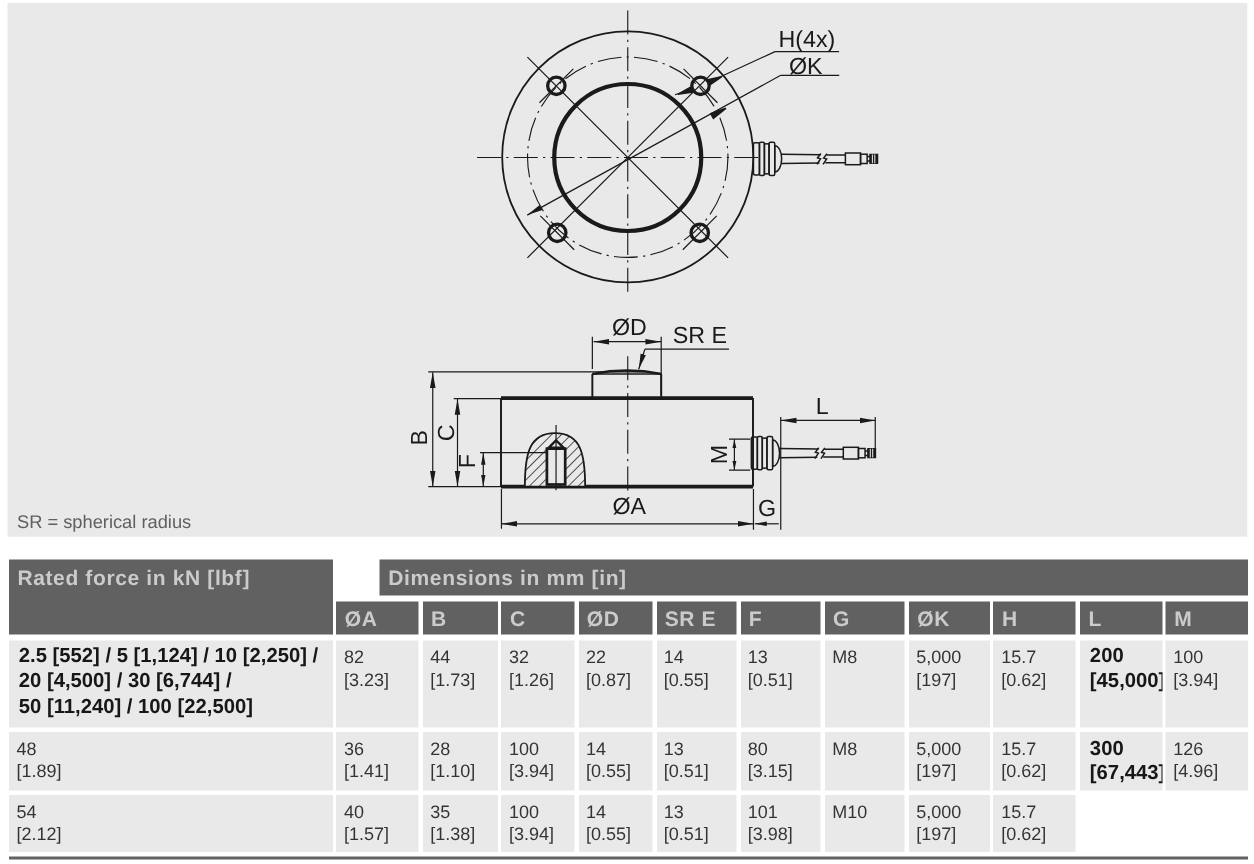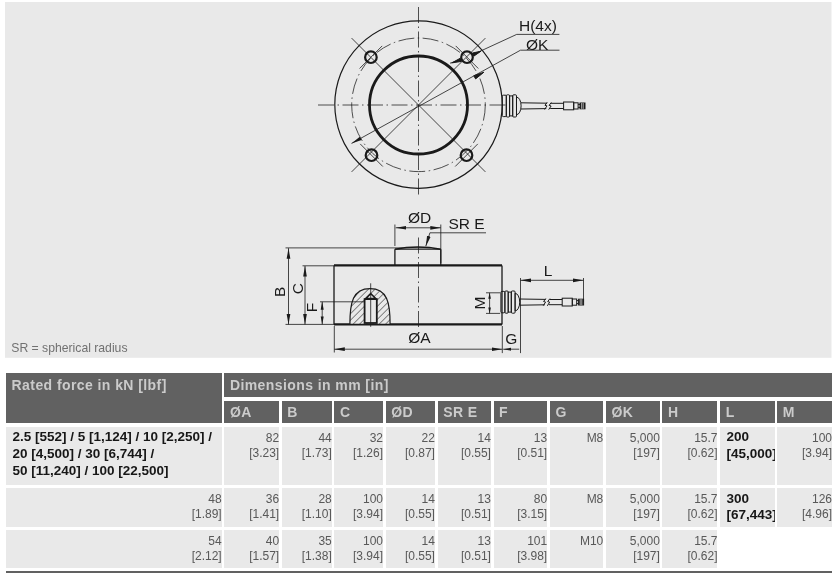--- a/index.html
+++ b/index.html
@@ -1,28 +1,28 @@
 <!DOCTYPE html>
 <html><head>
 <meta charset="utf-8">
 <style>
 html,body{margin:0;padding:0;background:#fff;}
 #page{position:relative;width:836px;height:576px;background:#fff;overflow:hidden;filter:grayscale(1);
   font-family:"Liberation Sans",sans-serif;}
 #draw{position:absolute;left:0;top:0;}
-#srnote{position:absolute;left:11.3px;top:340.5px;font-size:12.2px;color:#8b5cf6;}
+#srnote{position:absolute;left:11.3px;top:340.5px;font-size:12.2px;color:#0f766e;}
 #tbl{position:absolute;left:6px;top:373px;width:826px;display:grid;
   grid-template-columns:215.7px 54.9px 50px 48.7px 49.3px 53.4px 53.7px 53.5px 54px 55px 54.5px 1fr;
   grid-template-rows:24.3px 22.7px 57.6px 38.6px 37.8px;
   column-gap:2.6px;row-gap:3.5px;background:#fff;}
 #tbl div{overflow:hidden;}
 .hd{background:#606164;color:#5eead4;font-weight:bold;font-size:14px;letter-spacing:0.42px;line-height:15px;padding:4.5px 0 0 5.6px;}
 .h1{grid-row:1/span 2;}
-.dimhd{grid-column:2/span 11;}
-.d{background:#e8e9ea;color:#c2410c;font-size:12px;line-height:15px;padding:4.3px 0 0 5px;text-align:right;}
+.dimhd{grid-column:2/span 11;margin-left:29px;}
+.d{background:#e8e9ea;color:#701a75;font-size:12px;line-height:15px;padding:4.3px 0 0 5px;}
 .r{background:#e8e9ea;color:#0f172a;font-weight:bold;font-size:13.5px;line-height:16.8px;padding:2.5px 0 0 6.5px;}
 #botline{position:absolute;left:6px;top:570.8px;width:826px;height:2.5px;background:#606164;}
 text{font-family:"Liberation Sans",sans-serif;fill:#1a1a1a;}
 </style>
 </head>
 <body>
 <div id="page">
 <svg id="draw" width="836" height="362" viewBox="0 0 836 362">
 <defs>
 <marker id="ar" markerWidth="12" markerHeight="6" refX="10.5" refY="3" orient="auto-start-reverse" markerUnits="userSpaceOnUse">

